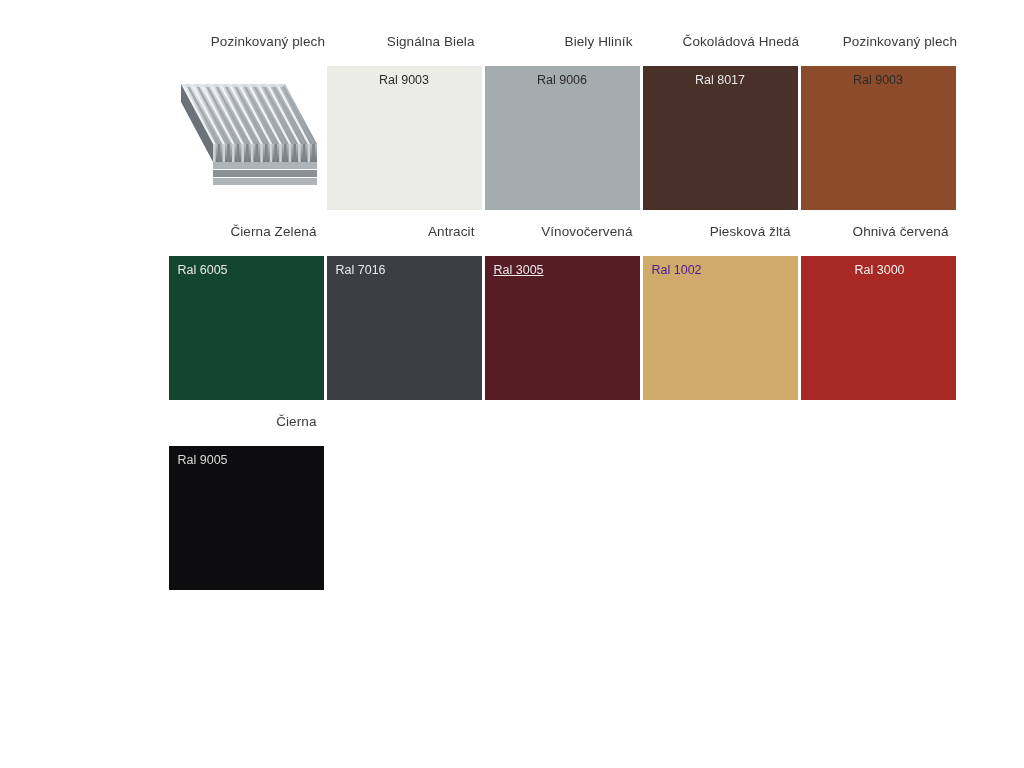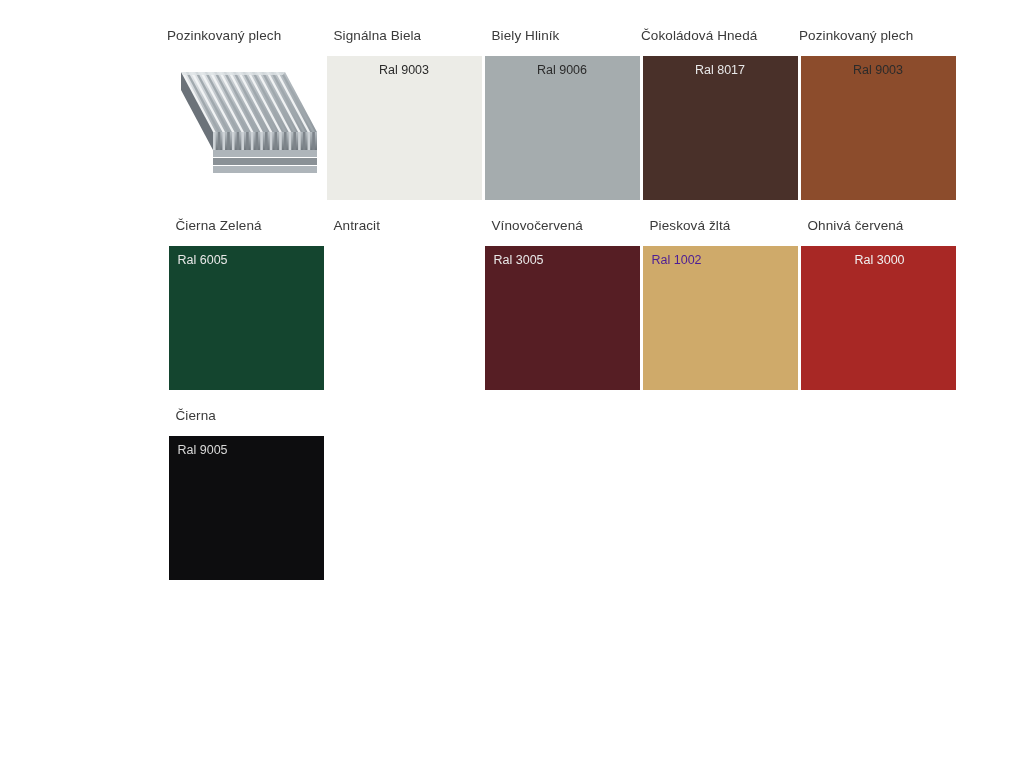--- a/index.html
+++ b/index.html
@@ -35,27 +35,27 @@
 
   .swatch-cell {
     position: relative;
     width: 158px;
     height: 190px;
     box-sizing: border-box;
   }
 
   .swatch-title {
     display: block;
-    text-align: left;
+    text-align: right;
     font-size: 13.5px;
     line-height: 16px;
     color: #3a3a3a;
     letter-spacing: 0.1px;
     width: 141px;
-    margin: 10px auto;
+    margin: 16px auto;
     white-space: nowrap;
   }
 
   .swatch-title.wide {
     width: 158px;
   }
 
   .swatch-box {
     position: relative;
     width: 155px;
@@ -206,25 +206,28 @@
         </div>
       </div>
       <div class="swatch-cell">
         <span class="swatch-title">Čierna Zelená</span>
         <div class="swatch-box" style="background: rgb(20, 69, 47);">
           <span class="swatch-code code-left" style="color: rgb(232, 232, 232);">Ral 6005</span>
         </div>
       </div>
       <div class="swatch-cell">
         <span class="swatch-title">Antracit</span>
+        <div class="swatch-box" style="background: rgb(60, 62, 69);">
+          <span class="swatch-code code-left" style="color: rgb(232, 232, 232);">Ral 7016</span>
+        </div>
       </div>
       <div class="swatch-cell">
         <span class="swatch-title">Vínovočervená</span>
         <div class="swatch-box" style="background: rgb(86, 30, 36);">
-          <span class="swatch-code code-left" style="color: rgb(232, 232, 232);">Ral 3005</span>
+          <span class="swatch-code code-left" style="color: rgb(232, 232, 232); text-decoration: underline;">Ral 3005</span>
         </div>
       </div>
       <div class="swatch-cell">
         <span class="swatch-title">Piesková žltá</span>
         <div class="swatch-box" style="background: rgb(207, 170, 106);">
           <span class="swatch-code code-left" style="color: #4c1d95;">Ral 1002</span>
         </div>
       </div>
       <div class="swatch-cell">
         <span class="swatch-title">Ohnivá červená</span>

